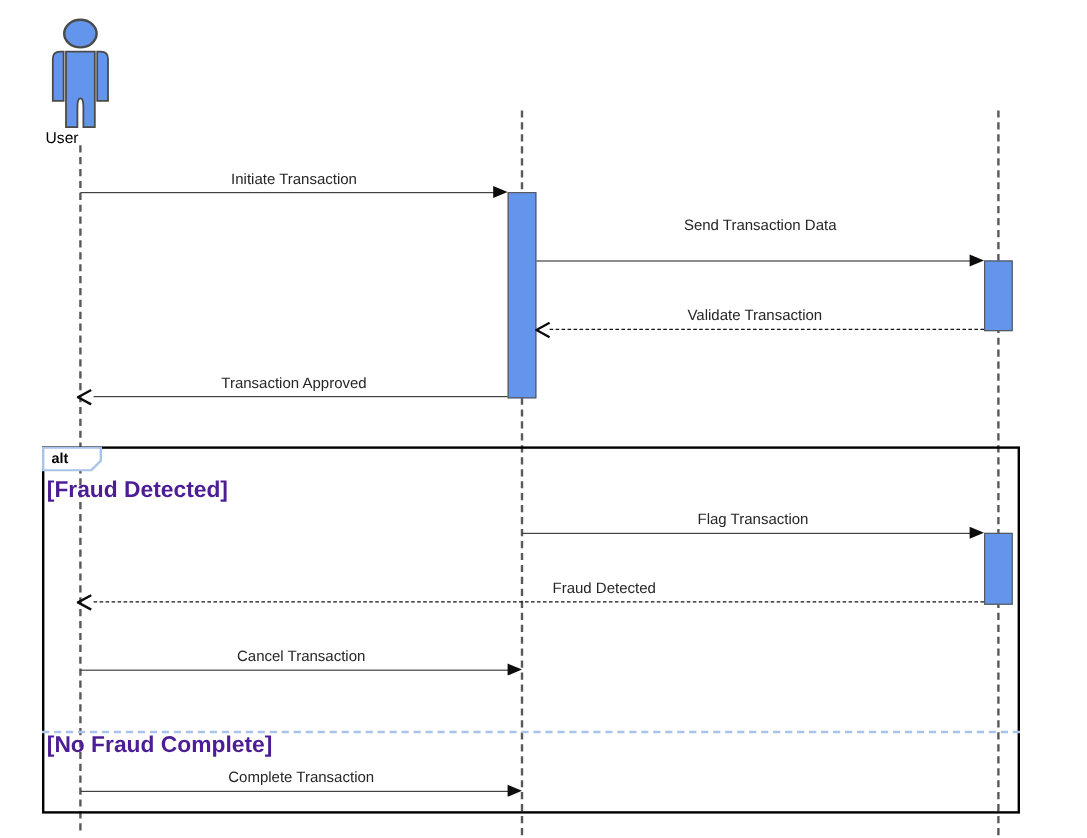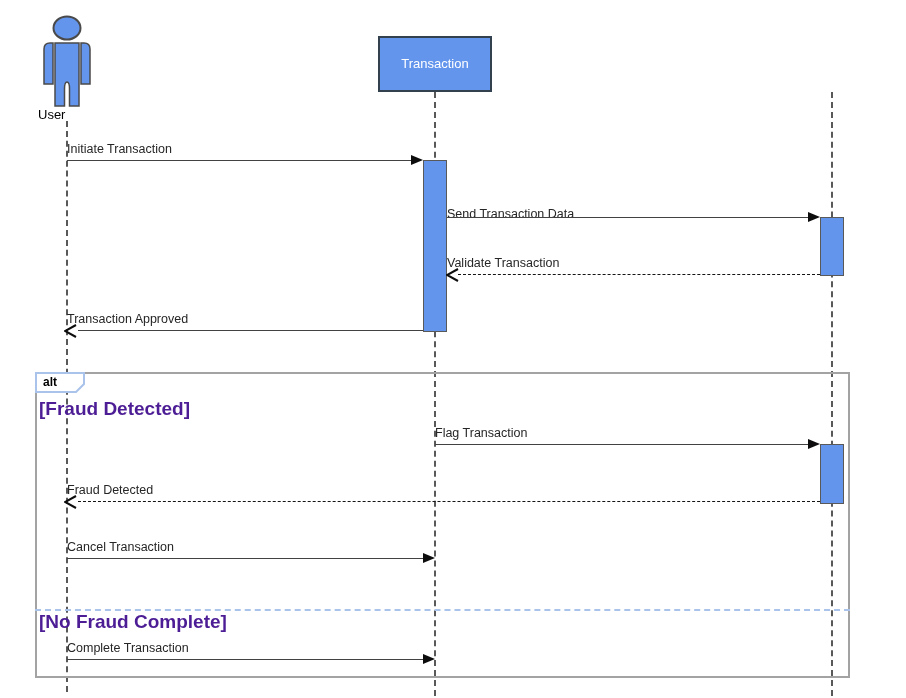--- a/index.html
+++ b/index.html
@@ -12,32 +12,32 @@
     position:absolute;width:114px;height:56px;background:#6495ED;
     border:2px solid #33404d;color:#ffffff;display:flex;align-items:center;
     justify-content:center;text-align:center;font-size:13px;line-height:1.25;
     box-sizing:border-box;padding:2px;
   }
   .activation{
     position:absolute;width:24px;background:#6495ED;border:1.5px solid #595959;
     box-sizing:border-box;
   }
   .msg-label{
-    position:absolute;font-size:12.5px;color:#262626;
+    position:absolute;font-size:12.5px;color:#262626;text-align:center;
     white-space:nowrap;
   }
   .msg-line{position:absolute;height:0;border-top:1.5px solid #424242;}
   .msg-line.dashed{border-top:1.5px dashed #141414;}
   .arrow-filled-right{
     position:absolute;width:0;height:0;
     border-top:5.5px solid transparent;border-bottom:5.5px solid transparent;
     border-left:12px solid #0d0d0d;
   }
   .arrow-open{position:absolute;}
-  .fragment{position:absolute;border:2px solid #a3a3a3;box-sizing:border-box;text-align:center;}
+  .fragment{position:absolute;border:2px solid #000000;box-sizing:border-box;text-align:center;}
   .fragment-tab{position:absolute;left:-2px;top:-2px;width:50px;height:21px;}
   .fragment-op{
     position:absolute;left:6px;top:1px;font-size:12px;font-weight:bold;color:#000;
   }
   .guard{
     position:absolute;font-size:19px;font-weight:bold;color:#4c1d95;white-space:nowrap;
   }
   .divider{position:absolute;left:-2px;width:815px;height:0;border-top:2px dashed #A9C3EB;}
   .actor{position:absolute;left:38px;top:15px;width:58px;height:106px;}
   .actor-label{
@@ -57,23 +57,20 @@
   <div class="actor">
     <svg width="58" height="92" viewBox="0 0 58 92">
       <ellipse cx="29" cy="13" rx="13.5" ry="11.5" fill="#6495ED" stroke="#4a4a4a" stroke-width="2"></ellipse>
       <path d="M6 34 Q6 28 12 28 L15 28 L15 69 L6 69 Z" fill="#6495ED" stroke="#4a4a4a" stroke-width="1.5"></path>
       <path d="M43 28 L46 28 Q52 28 52 34 L52 69 L43 69 Z" fill="#6495ED" stroke="#4a4a4a" stroke-width="1.5"></path>
       <path d="M17 28 L41 28 L41 91 L31.5 91 L31.5 74 Q31.5 67 29 67 Q26.5 67 26.5 74 L26.5 91 L17 91 Z" fill="#6495ED" stroke="#4a4a4a" stroke-width="1.5"></path>
     </svg>
     <div class="actor-label">User</div>
   </div>
 
-  <div class="head" style="left:378px;top:36px">
-    <span>Transaction</span>
-  </div>
 
   <div class="fragment" style="left:35px;top:372px;width:815px;height:306px">
     <svg class="fragment-tab" viewBox="0 0 50 21">
       <path d="M1 1 H49 V12 L41 20 H1 Z" fill="#ffffff" stroke="#A9C3EB" stroke-width="2"></path>
     </svg>
     <div class="fragment-op">alt</div>
     <div class="guard" style="left:2px;top:24px">[Fraud Detected]</div>
     <div class="divider" style="top:235px"></div>
     <div class="guard" style="left:2px;top:237px">[No Fraud Complete]</div>
   </div>
@@ -82,21 +79,21 @@
   <div class="activation" style="left:820px;top:217px;height:59px"></div>
   <div class="activation" style="left:820px;top:444px;height:60px"></div>
 
   <div>
     <div class="msg-label" style="left:67px;top:142px;width:356px">Initiate Transaction</div>
     <div class="msg-line" style="left:67px;top:160px;width:345px"></div>
     <div class="arrow-filled-right" style="left:411px;top:155px"></div>
   </div>
 
   <div>
-    <div class="msg-label" style="left:447px;top:207px;width:373px">Send Transaction Data</div>
+    <div class="msg-label" style="left:447px;top:181px;width:373px">Send Transaction Data</div>
     <div class="msg-line" style="left:447px;top:217px;width:362px"></div>
     <div class="arrow-filled-right" style="left:808px;top:212px"></div>
   </div>
 
   <div>
     <div class="msg-label" style="left:447px;top:256px;width:364px">Validate Transaction</div>
     <div class="msg-line dashed" style="left:458px;top:274px;width:362px"></div>
     <svg class="arrow-open" style="left:446px;top:268px" width="13" height="14">
       <path d="M12 1 L1 7 L12 13" fill="none" stroke="#0d0d0d" stroke-width="2"></path>
     </svg>

